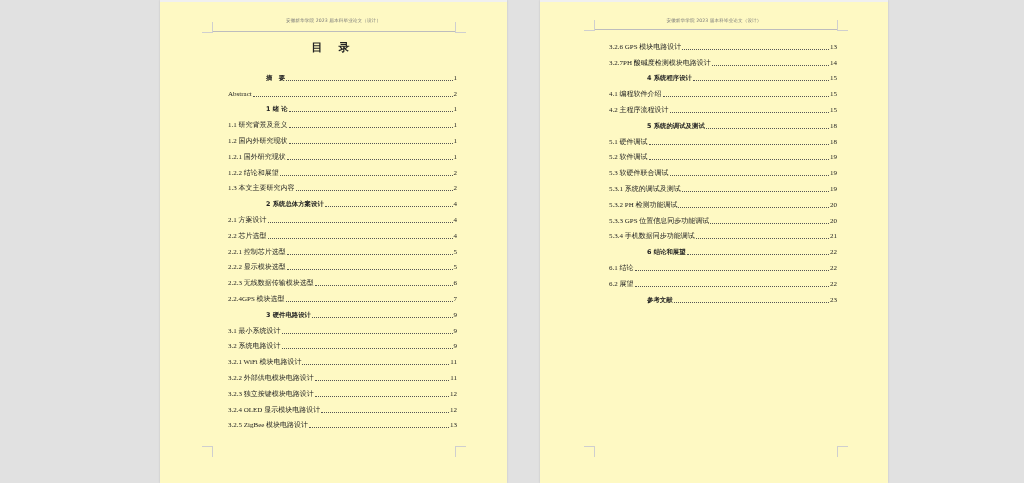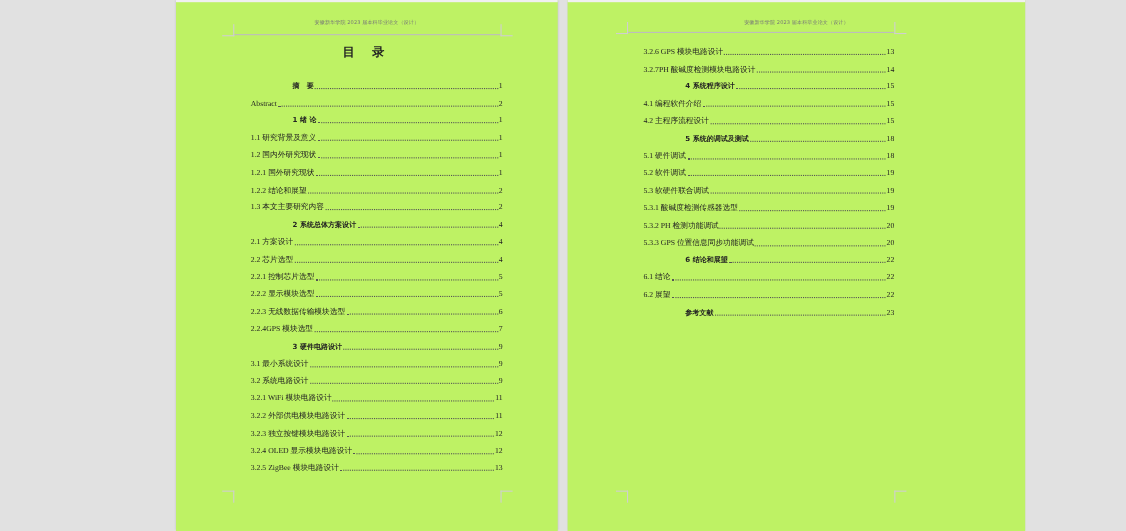--- a/index.html
+++ b/index.html
@@ -3,25 +3,25 @@
 <meta charset="utf-8">
 <style>
   html, body { margin:0; padding:0; }
   body {
     width:1024px; height:483px; overflow:hidden;
     background:#e1e1e1; position:relative;
     font-family:"Liberation Serif", "DejaVu Serif", serif;
     color:#222;
   }
   .page {
-    position:absolute; top:0; height:483px; background:#bef264;
+    position:absolute; top:0; height:483px; background:#fef9c3;
     box-shadow:0 0 2px rgba(0,0,0,0.15);
   }
   #page1 { left:160px; width:347px; }
-  #page2 { left:516px; width:416px; }
+  #page2 { left:540px; width:348px; }
   .page-top-shadow { position:absolute; left:0; right:0; top:0; height:2px; background:#f0f0f0; }
   .header-text {
     position:absolute; top:18px; left:0; right:0; text-align:center;
     font-size:4.6px; color:#777; letter-spacing:0.1px;
     font-family:"DejaVu Sans", sans-serif;
   }
   .header-rule { position:absolute; top:31px; height:0; border-top:1px solid #bdbdbd; }
   .corner { position:absolute; width:10px; height:10px; border-color:#cfcfcf; border-style:solid; border-width:0; }
   .c-tl { border-right-width:1px; border-bottom-width:1px; }
   .c-tr { border-left-width:1px; border-bottom-width:1px; }
@@ -224,33 +224,38 @@
     <span class="lbl">5.2 软件调试</span>
     <span class="dots"></span>
     <span class="pg">19</span>
   </div>
       <div class="toc-row">
     <span class="lbl">5.3 软硬件联合调试</span>
     <span class="dots"></span>
     <span class="pg">19</span>
   </div>
       <div class="toc-row">
-    <span class="lbl">5.3.1 酸碱度检测传感器选型</span>
+    <span class="lbl">5.3.1 系统的调试及测试</span>
     <span class="dots"></span>
     <span class="pg">19</span>
   </div>
       <div class="toc-row">
     <span class="lbl">5.3.2 PH 检测功能调试</span>
     <span class="dots"></span>
     <span class="pg">20</span>
   </div>
       <div class="toc-row">
     <span class="lbl">5.3.3 GPS 位置信息同步功能调试</span>
     <span class="dots"></span>
     <span class="pg">20</span>
+  </div>
+      <div class="toc-row">
+    <span class="lbl">5.3.4 手机数据同步功能调试</span>
+    <span class="dots"></span>
+    <span class="pg">21</span>
   </div>
       <div class="toc-row bold">
     <span class="lbl">6 结论和展望</span>
     <span class="dots"></span>
     <span class="pg">22</span>
   </div>
       <div class="toc-row">
     <span class="lbl">6.1 结论</span>
     <span class="dots"></span>
     <span class="pg">22</span>

